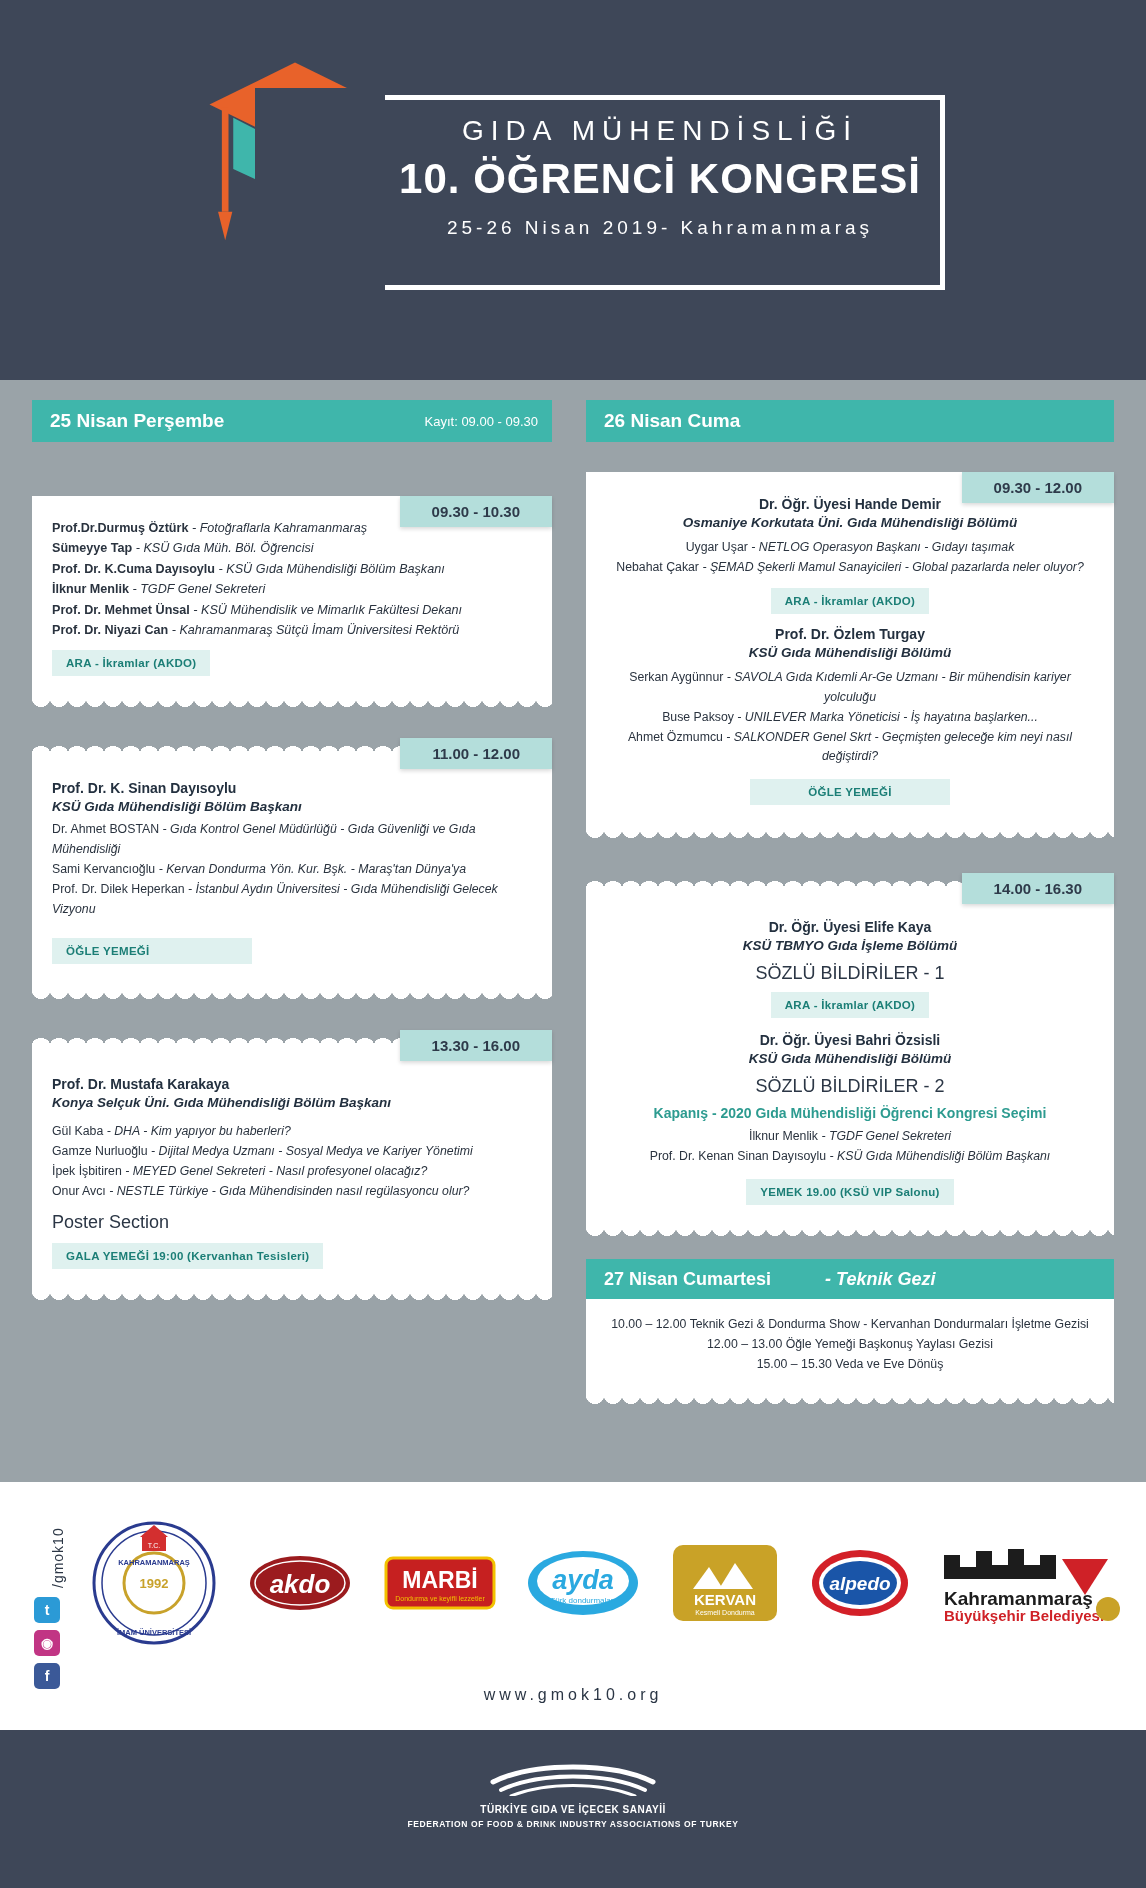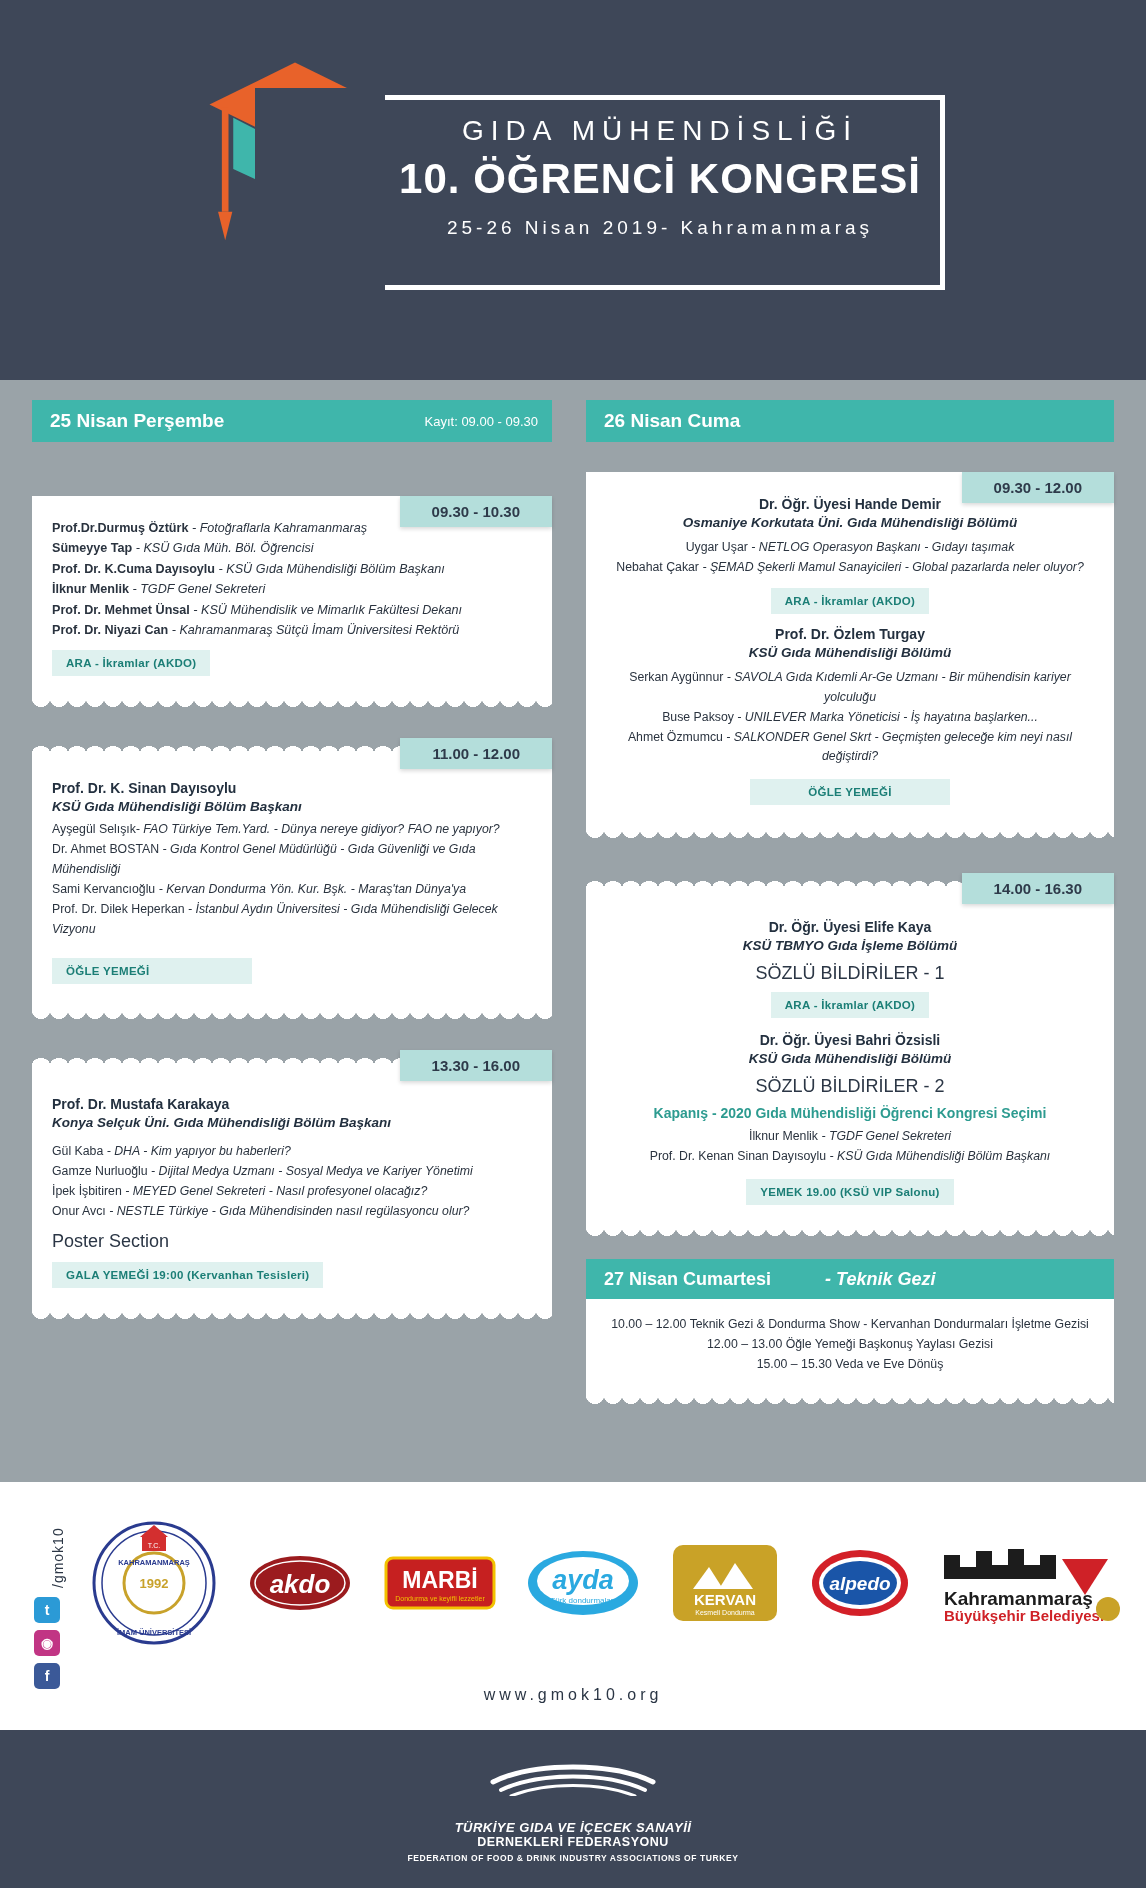--- a/index.html
+++ b/index.html
@@ -144,21 +144,21 @@
     position: absolute; bottom: 26px; width: 100%; text-align: center;
     font-size: 16px; letter-spacing: 4px; color: #2b3645;
   }
 
   
   .footer {
     position: absolute; top: 1730px; left: 0; width: 1146px; height: 158px;
     background: #3e4758; color: #ffffff; text-align: center;
   }
   .footer-logo { margin-top: 24px; }
-  .f1 { font-size: 13px; font-weight: bold; letter-spacing: .5px; margin-top: 20px; font-style: italic; }
+  .f1 { font-size: 10px; font-weight: bold; letter-spacing: .5px; margin-top: 4px; }
   .f2 { font-size: 12.5px; font-weight: bold; letter-spacing: .5px; }
   .f3 { font-size: 8.5px; font-weight: bold; letter-spacing: .6px; margin-top: 4px; }
 
   .white-sep { position:absolute; top:1482px; left:0; width:1146px; height:8px; background:#ffffff; }
 </style>
 </head>
 <body>
 
 <div class="poster">
 
@@ -209,21 +209,20 @@
         <div class="torn"></div>
       </div>
 
       <div style="position:relative; margin-top:22px;">
         <div class="time-badge shadow">11.00 - 12.00</div>
         <div class="torn-top"></div>
         <div class="card" style="margin-top:0; padding-top:26px;">
           <div class="sess-title">Prof. Dr. K. Sinan Dayısoylu</div>
           <div class="sess-sub">KSÜ Gıda Mühendisliği Bölüm Başkanı</div>
           <div class="spacer" style="height:6px"></div>
-          <div class="line"><span>Ayşegül Selışık</span><span class="it">- FAO Türkiye Tem.Yard. -  Dünya nereye gidiyor? FAO ne yapıyor?</span></div>
           <div class="line"><span>Dr. Ahmet BOSTAN</span><span class="it"> - Gıda Kontrol Genel Müdürlüğü - Gıda Güvenliği ve Gıda Mühendisliği</span></div>
           <div class="line"><span>Sami Kervancıoğlu</span><span class="it"> - Kervan Dondurma Yön. Kur. Bşk. - Maraş'tan Dünya'ya</span></div>
           <div class="line"><span>Prof. Dr. Dilek Heperkan</span><span class="it"> - İstanbul Aydın Üniversitesi - Gıda Mühendisliği Gelecek Vizyonu</span></div>
           <div class="spacer" style="height:18px"></div>
           <div class="tag wide">ÖĞLE YEMEĞİ</div>
           <div class="spacer" style="height:14px"></div>
         </div>
         <div class="torn"></div>
       </div>
 
@@ -407,17 +406,16 @@
 
   <div class="footer">
     <div class="footer-logo">
       <svg width="200" height="42" viewBox="0 0 200 42">
         <path d="M20,28 C60,8 140,8 180,28" stroke="#ffffff" stroke-width="5" fill="none" stroke-linecap="round"></path>
         <path d="M28,36 C66,18 134,18 172,36" stroke="#ffffff" stroke-width="4" fill="none" stroke-linecap="round"></path>
         <path d="M38,42 C72,28 128,28 162,42" stroke="#ffffff" stroke-width="3" fill="none" stroke-linecap="round"></path>
       </svg>
     </div>
     <div class="f1">TÜRKİYE GIDA VE İÇECEK SANAYİİ</div>
-    <div class="f2">DERNEKLERİ FEDERASYONU</div>
     <div class="f3">FEDERATION OF FOOD &amp; DRINK INDUSTRY ASSOCIATIONS OF TURKEY</div>
   </div>
 
 </div>
 
 </body></html>

